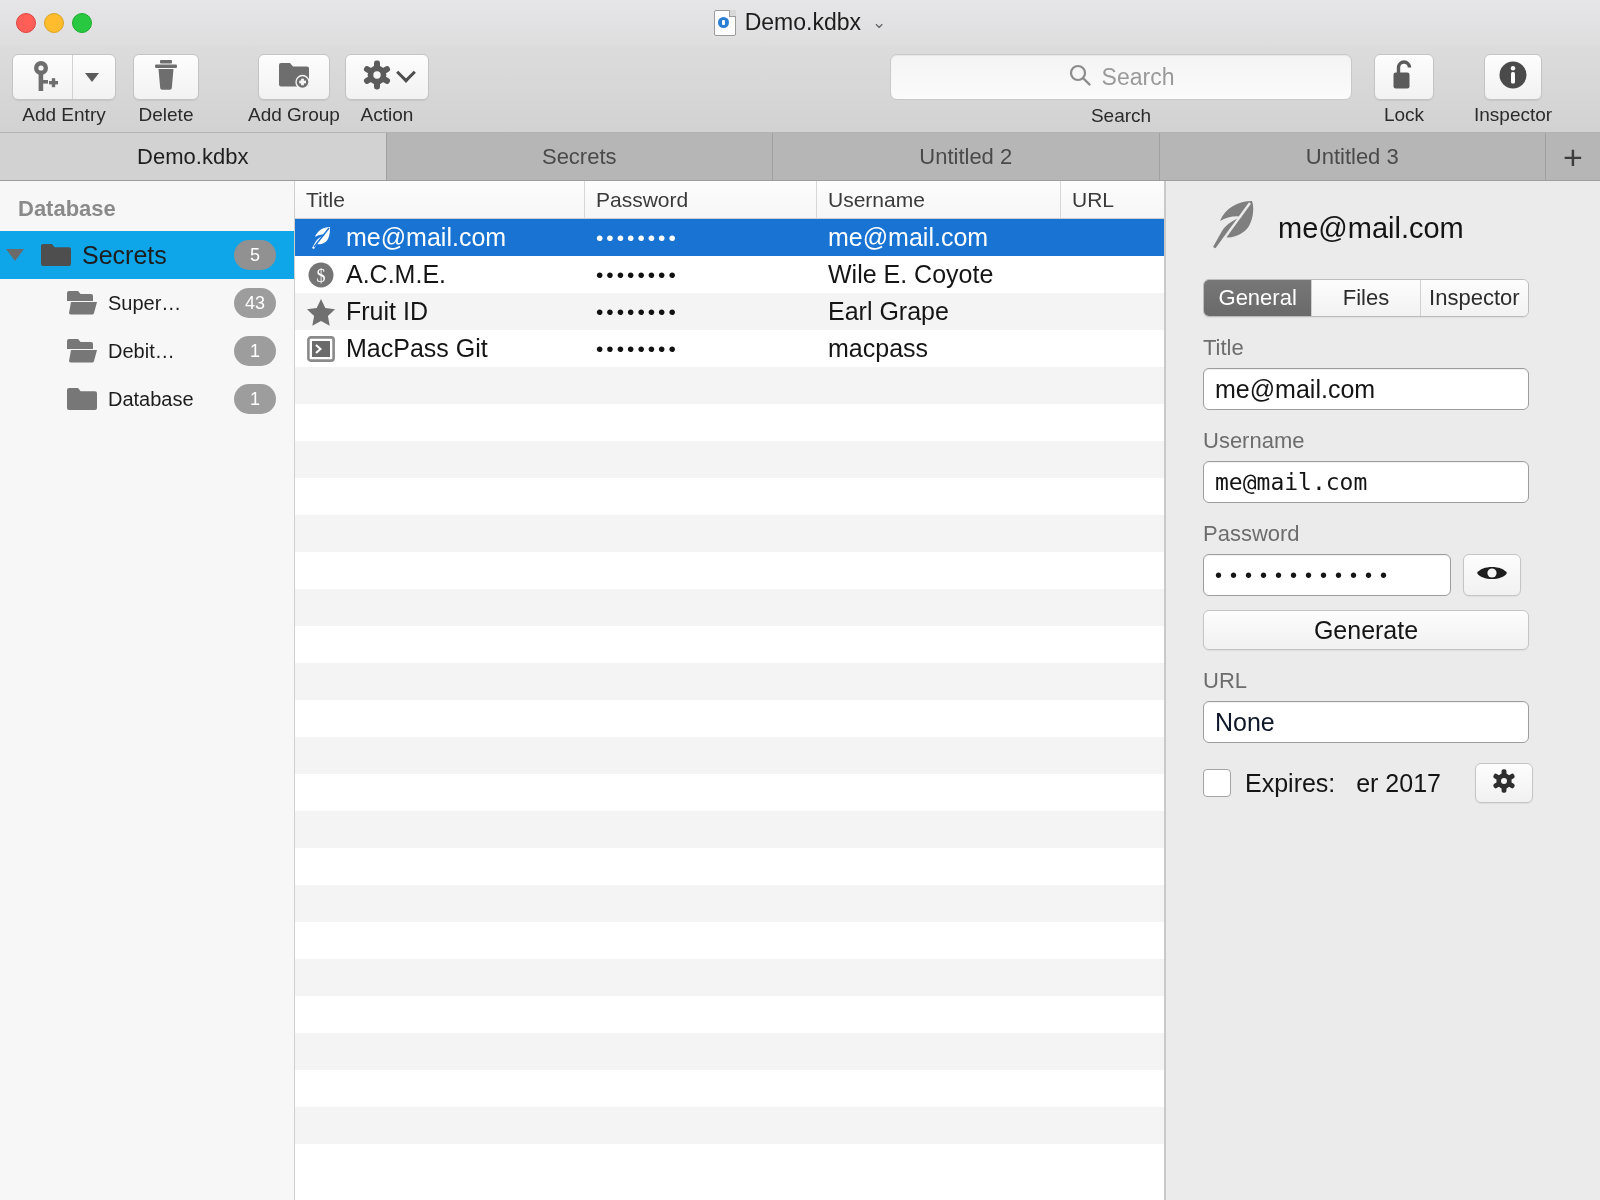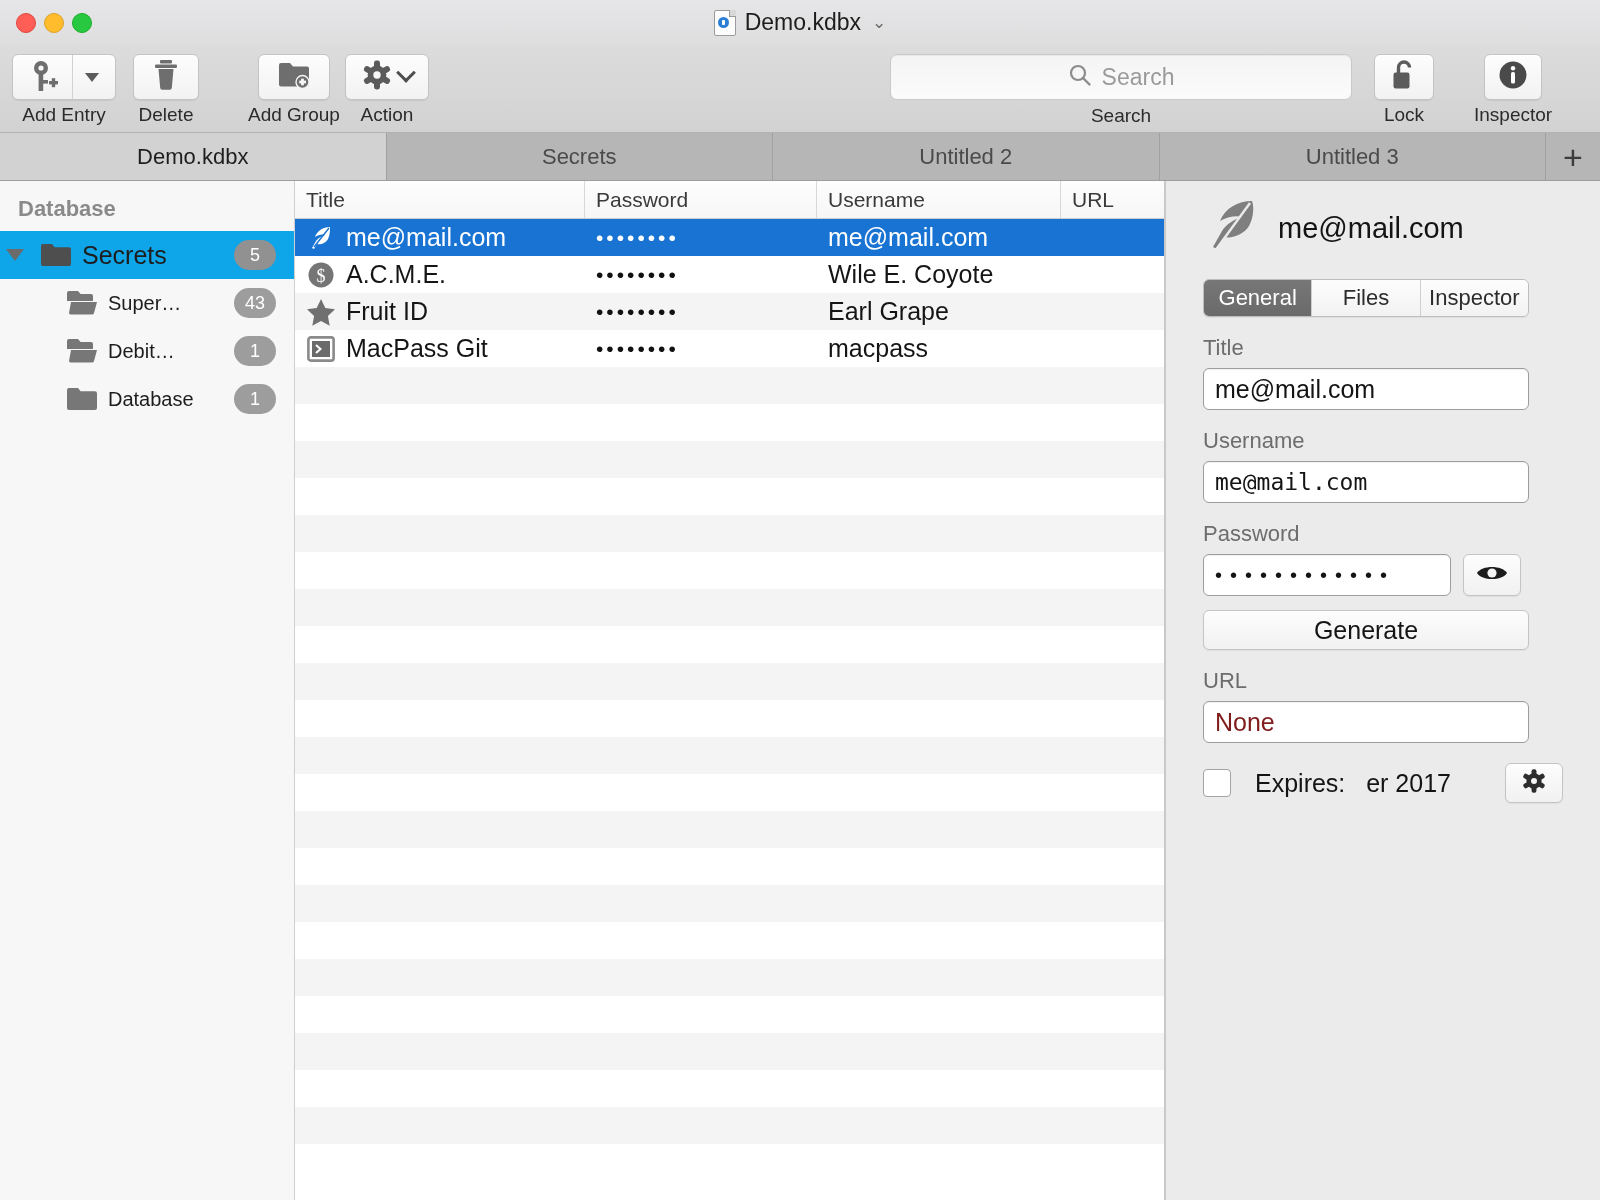--- a/index.html
+++ b/index.html
@@ -194,39 +194,39 @@
   .seg-item.active { background: linear-gradient(to bottom,#777, #6a6a6a); color: #fff; }
   .f-label { font-size: 22px; color: #6d6d6d; margin: 18px 0 7px 37px; }
   .f-input {
     margin-left: 37px; width: 326px; height: 42px;
     background: #fff; border: 1px solid #9d9d9d; border-radius: 6px;
     display: flex; align-items: center; padding: 0 11px;
     font-size: 25px; color: #141414;
     box-shadow: 0 1px 1px rgba(0,0,0,.06) inset;
   }
   .f-input.mono { font-family: "DejaVu Sans Mono", monospace; font-size: 23px; }
-  .f-input.ph { color: #7f1d1d; }
+  .f-input.ph { color: #0f172a; }
   .f-input.dots { letter-spacing: 8px; font-size: 20px; }
   .row-h { display: flex; align-items: center; gap: 12px; }
   .eyebtn {
     width: 58px; height: 42px; border-radius: 6px;
     background: linear-gradient(to bottom,#fdfdfd,#f1f1f1);
     border: 1px solid #c4c4c4; display: flex; align-items: center; justify-content: center;
     box-shadow: 0 1px 1px rgba(0,0,0,.06);
   }
   .genbtn {
     margin-left: 37px; width: 326px; height: 40px; border-radius: 6px;
     background: linear-gradient(to bottom,#fdfdfd,#f1f1f1);
     border: 1px solid #c4c4c4; display: flex; align-items: center; justify-content: center;
     font-size: 25px; color: #151515;
     box-shadow: 0 1px 1px rgba(0,0,0,.06);
   }
   .expires-row {
-    display: flex; align-items: center; gap: 24px;
-    margin: 20px 0 0 37px; width: 360px;
+    display: flex; align-items: center; gap: 14px;
+    margin: 20px 0 0 37px; width: 330px;
   }
   .chk { width: 28px; height: 28px; background: #fff; border: 1px solid #a4a4a4; border-radius: 4px; flex: 0 0 28px; }
   .exp-text { font-size: 25px; color: #141414; white-space: nowrap; flex: 1 1 auto; }
   .gearbtn {
     width: 58px; height: 40px; border-radius: 6px;
     background: linear-gradient(to bottom,#fdfdfd,#f1f1f1);
     border: 1px solid #c4c4c4; display: flex; align-items: center; justify-content: center;
     box-shadow: 0 1px 1px rgba(0,0,0,.06);
   }
   

